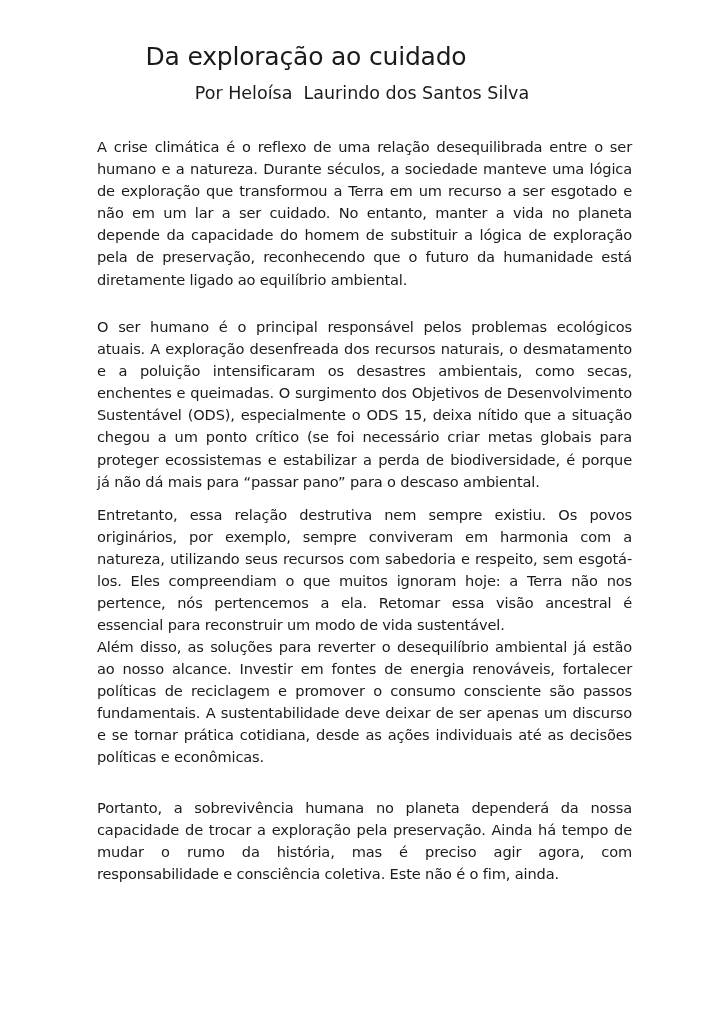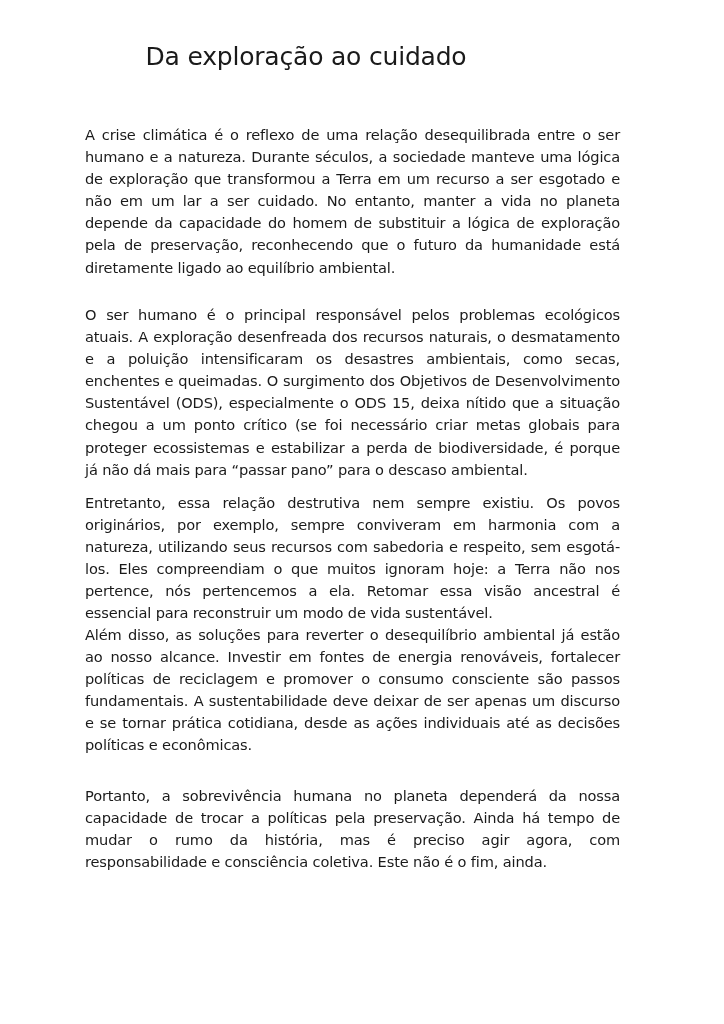--- a/index.html
+++ b/index.html
@@ -49,35 +49,36 @@
       white-space: pre;
     }
     .body-text {
       position: absolute;
       left: 81px;
       width: 535px;
       font-size: 14.6px;
       line-height: 22.1px;
       text-align: justify;
       text-align-last: left;
-      margin: 4px;
+      margin: 16px;
       color: #1a1a1a;
       letter-spacing: -0.15px;
       word-spacing: 0px;
     }
     #p1 { top: 120px; }
     #p2 { top: 300px; }
     #p3 { top: 488px; }
     #p4 { top: 620px; }
     #p5 { top: 781px; }
   </style>
 </head>
 <body>
 
 <div class="page">
   <h1 class="title">Da exploração ao cuidado</h1>
+  <p class="author">Por Heloísa  Laurindo dos Santos Silva</p>
 
   <p class="body-text" id="p1">A crise climática é o reflexo de uma relação desequilibrada entre o ser humano e a natureza. Durante séculos, a sociedade manteve uma lógica de exploração que transformou a Terra em um recurso a ser esgotado e não em um lar a ser cuidado. No entanto, manter a vida no planeta depende da capacidade do homem de substituir a lógica de exploração pela de preservação, reconhecendo que o futuro da humanidade está diretamente ligado ao equilíbrio ambiental.</p>
   <p class="body-text" id="p2">O ser humano é o principal responsável pelos problemas ecológicos atuais. A exploração desenfreada dos recursos naturais, o desmatamento e a poluição intensificaram os desastres ambientais, como secas, enchentes e queimadas. O surgimento dos Objetivos de Desenvolvimento Sustentável (ODS), especialmente o ODS 15, deixa nítido que a situação chegou a um ponto crítico (se foi necessário criar metas globais para proteger ecossistemas e estabilizar a perda de biodiversidade, é porque já não dá mais para “passar pano” para o descaso ambiental.</p>
   <p class="body-text" id="p3">Entretanto, essa relação destrutiva nem sempre existiu. Os povos originários, por exemplo, sempre conviveram em harmonia com a natureza, utilizando seus recursos com sabedoria e respeito, sem esgotá-los. Eles compreendiam o que muitos ignoram hoje: a Terra não nos pertence, nós pertencemos a ela. Retomar essa visão ancestral é essencial para reconstruir um modo de vida sustentável.</p>
   <p class="body-text" id="p4">Além disso, as soluções para reverter o desequilíbrio ambiental já estão ao nosso alcance. Investir em fontes de energia renováveis, fortalecer políticas de reciclagem e promover o consumo consciente são passos fundamentais. A sustentabilidade deve deixar de ser apenas um discurso e se tornar prática cotidiana, desde as ações individuais até as decisões políticas e econômicas.</p>
-  <p class="body-text" id="p5">Portanto, a sobrevivência humana no planeta dependerá da nossa capacidade de trocar a políticas pela preservação. Ainda há tempo de mudar o rumo da história, mas é preciso agir agora, com responsabilidade e consciência coletiva. Este não é o fim, ainda.</p>
+  <p class="body-text" id="p5">Portanto, a sobrevivência humana no planeta dependerá da nossa capacidade de trocar a exploração pela preservação. Ainda há tempo de mudar o rumo da história, mas é preciso agir agora, com responsabilidade e consciência coletiva. Este não é o fim, ainda.</p>
 </div>
 
 </body></html>

